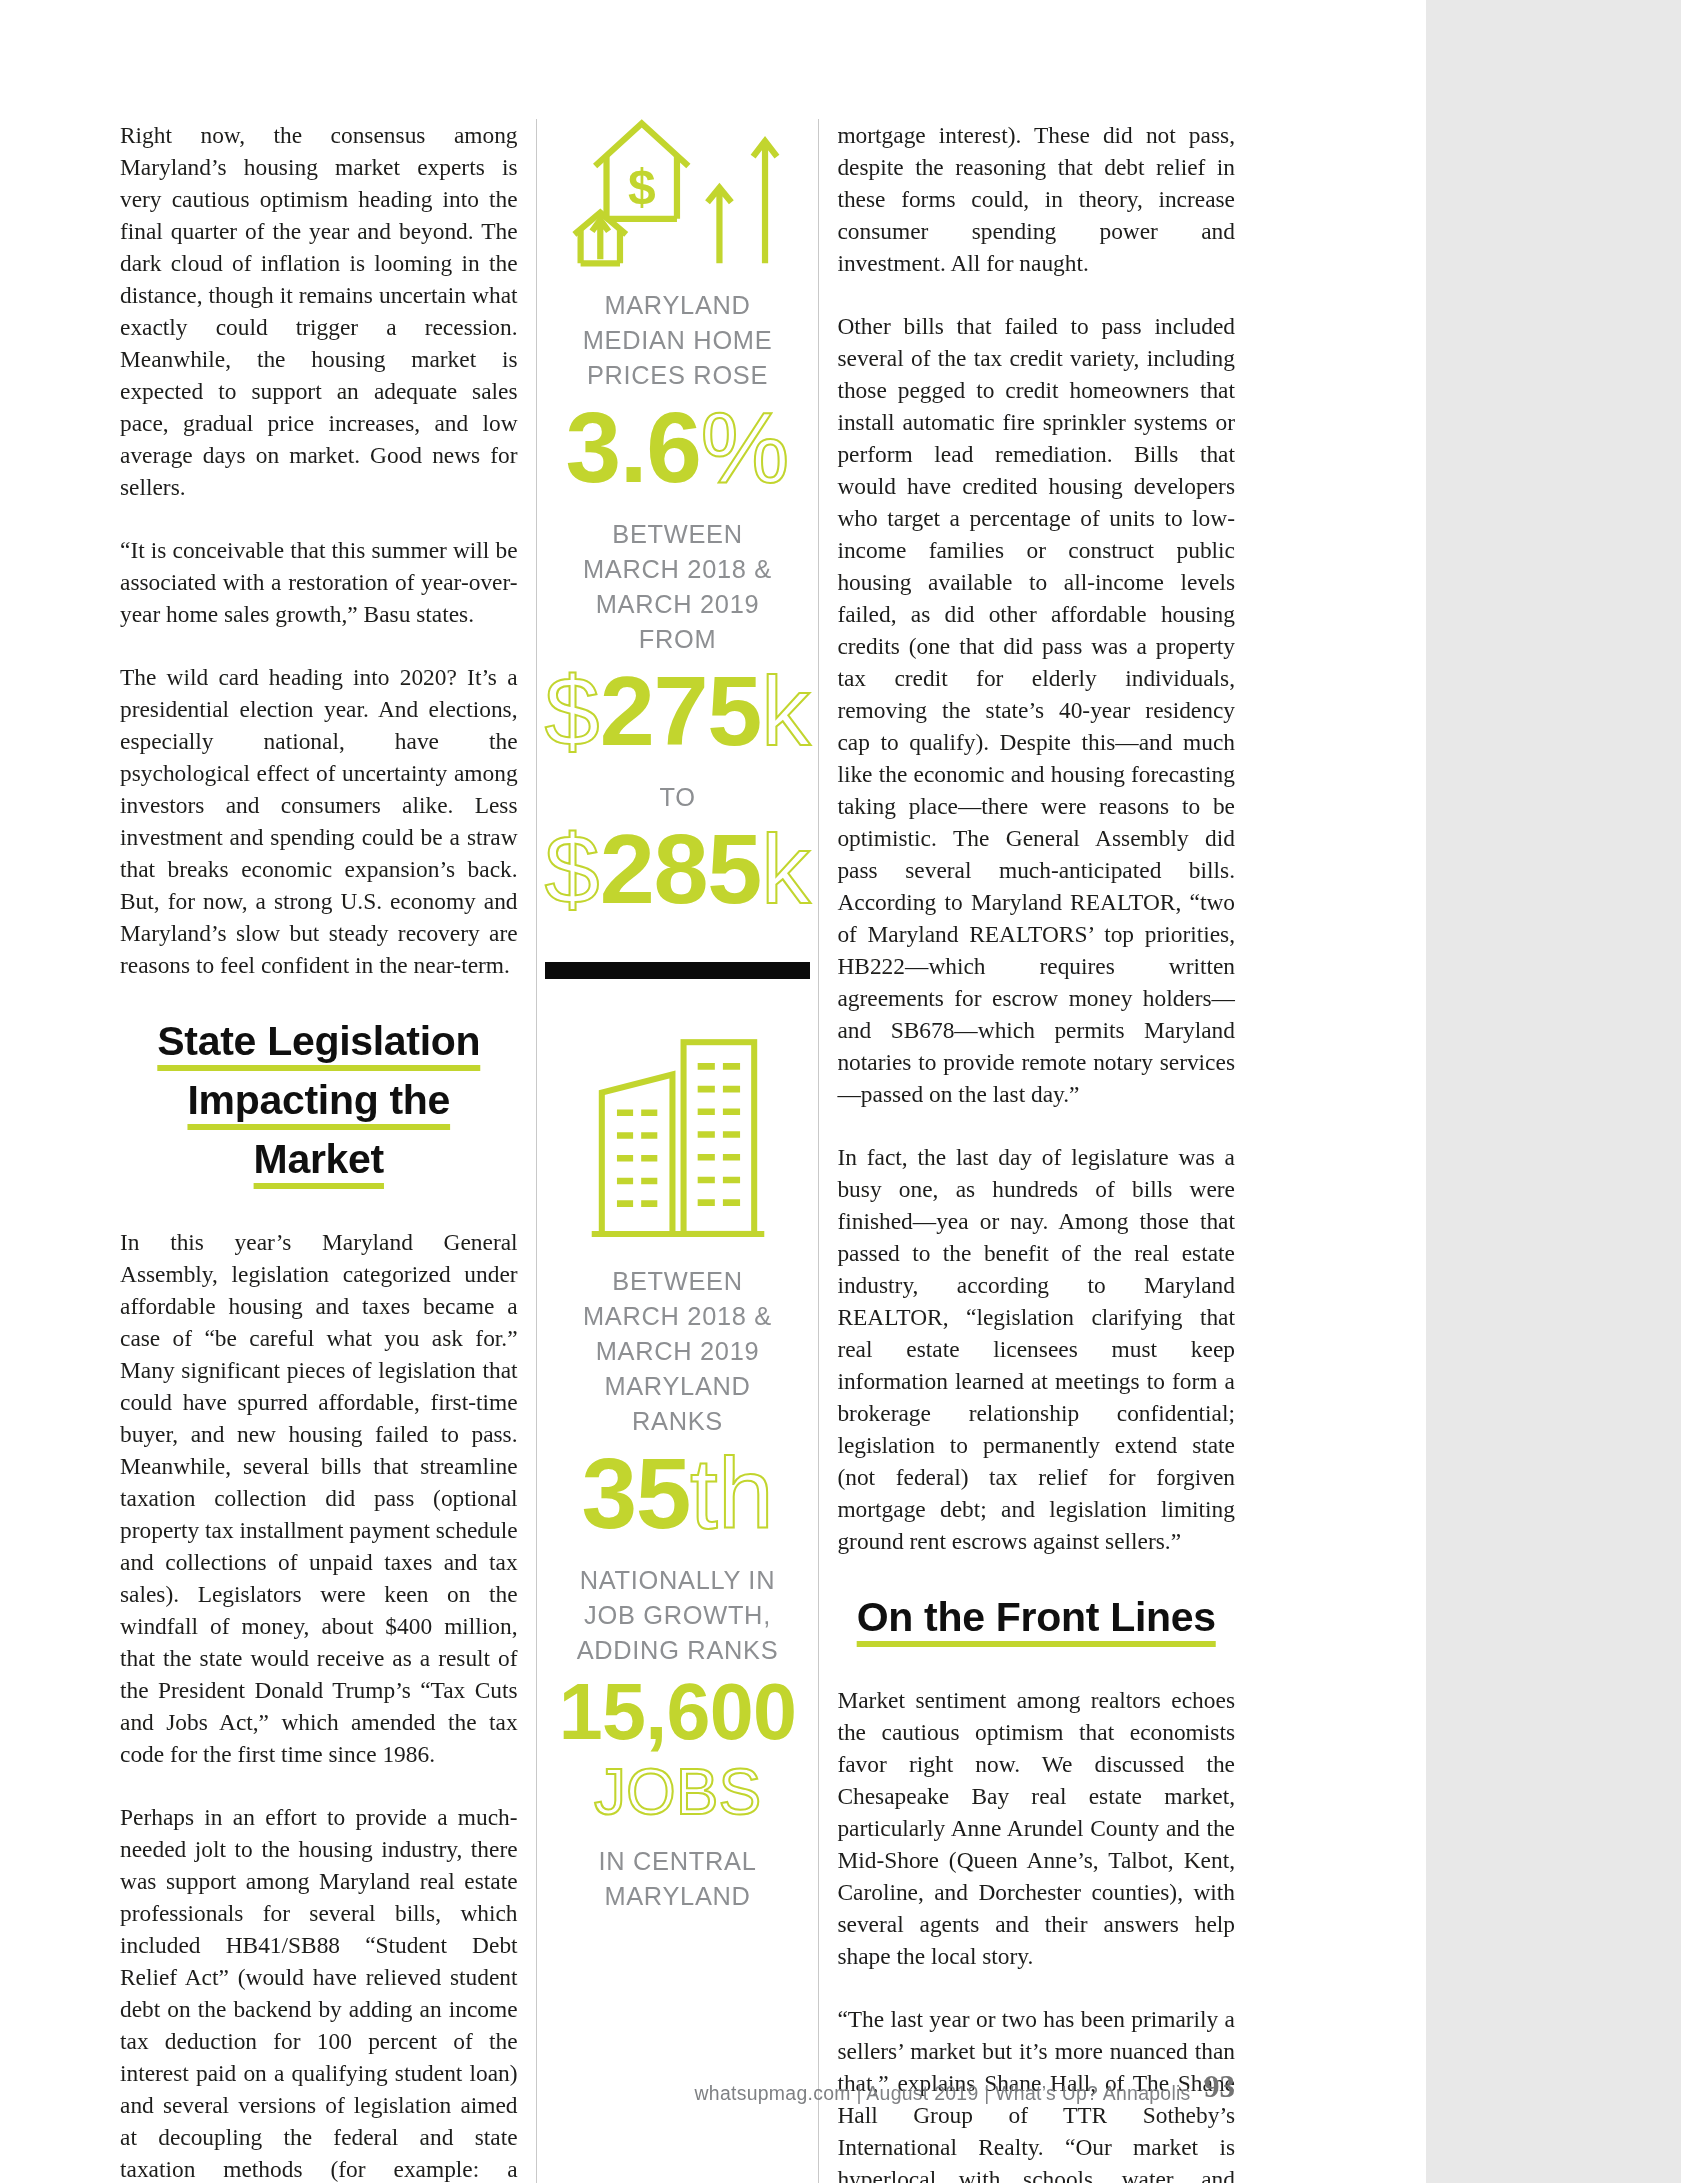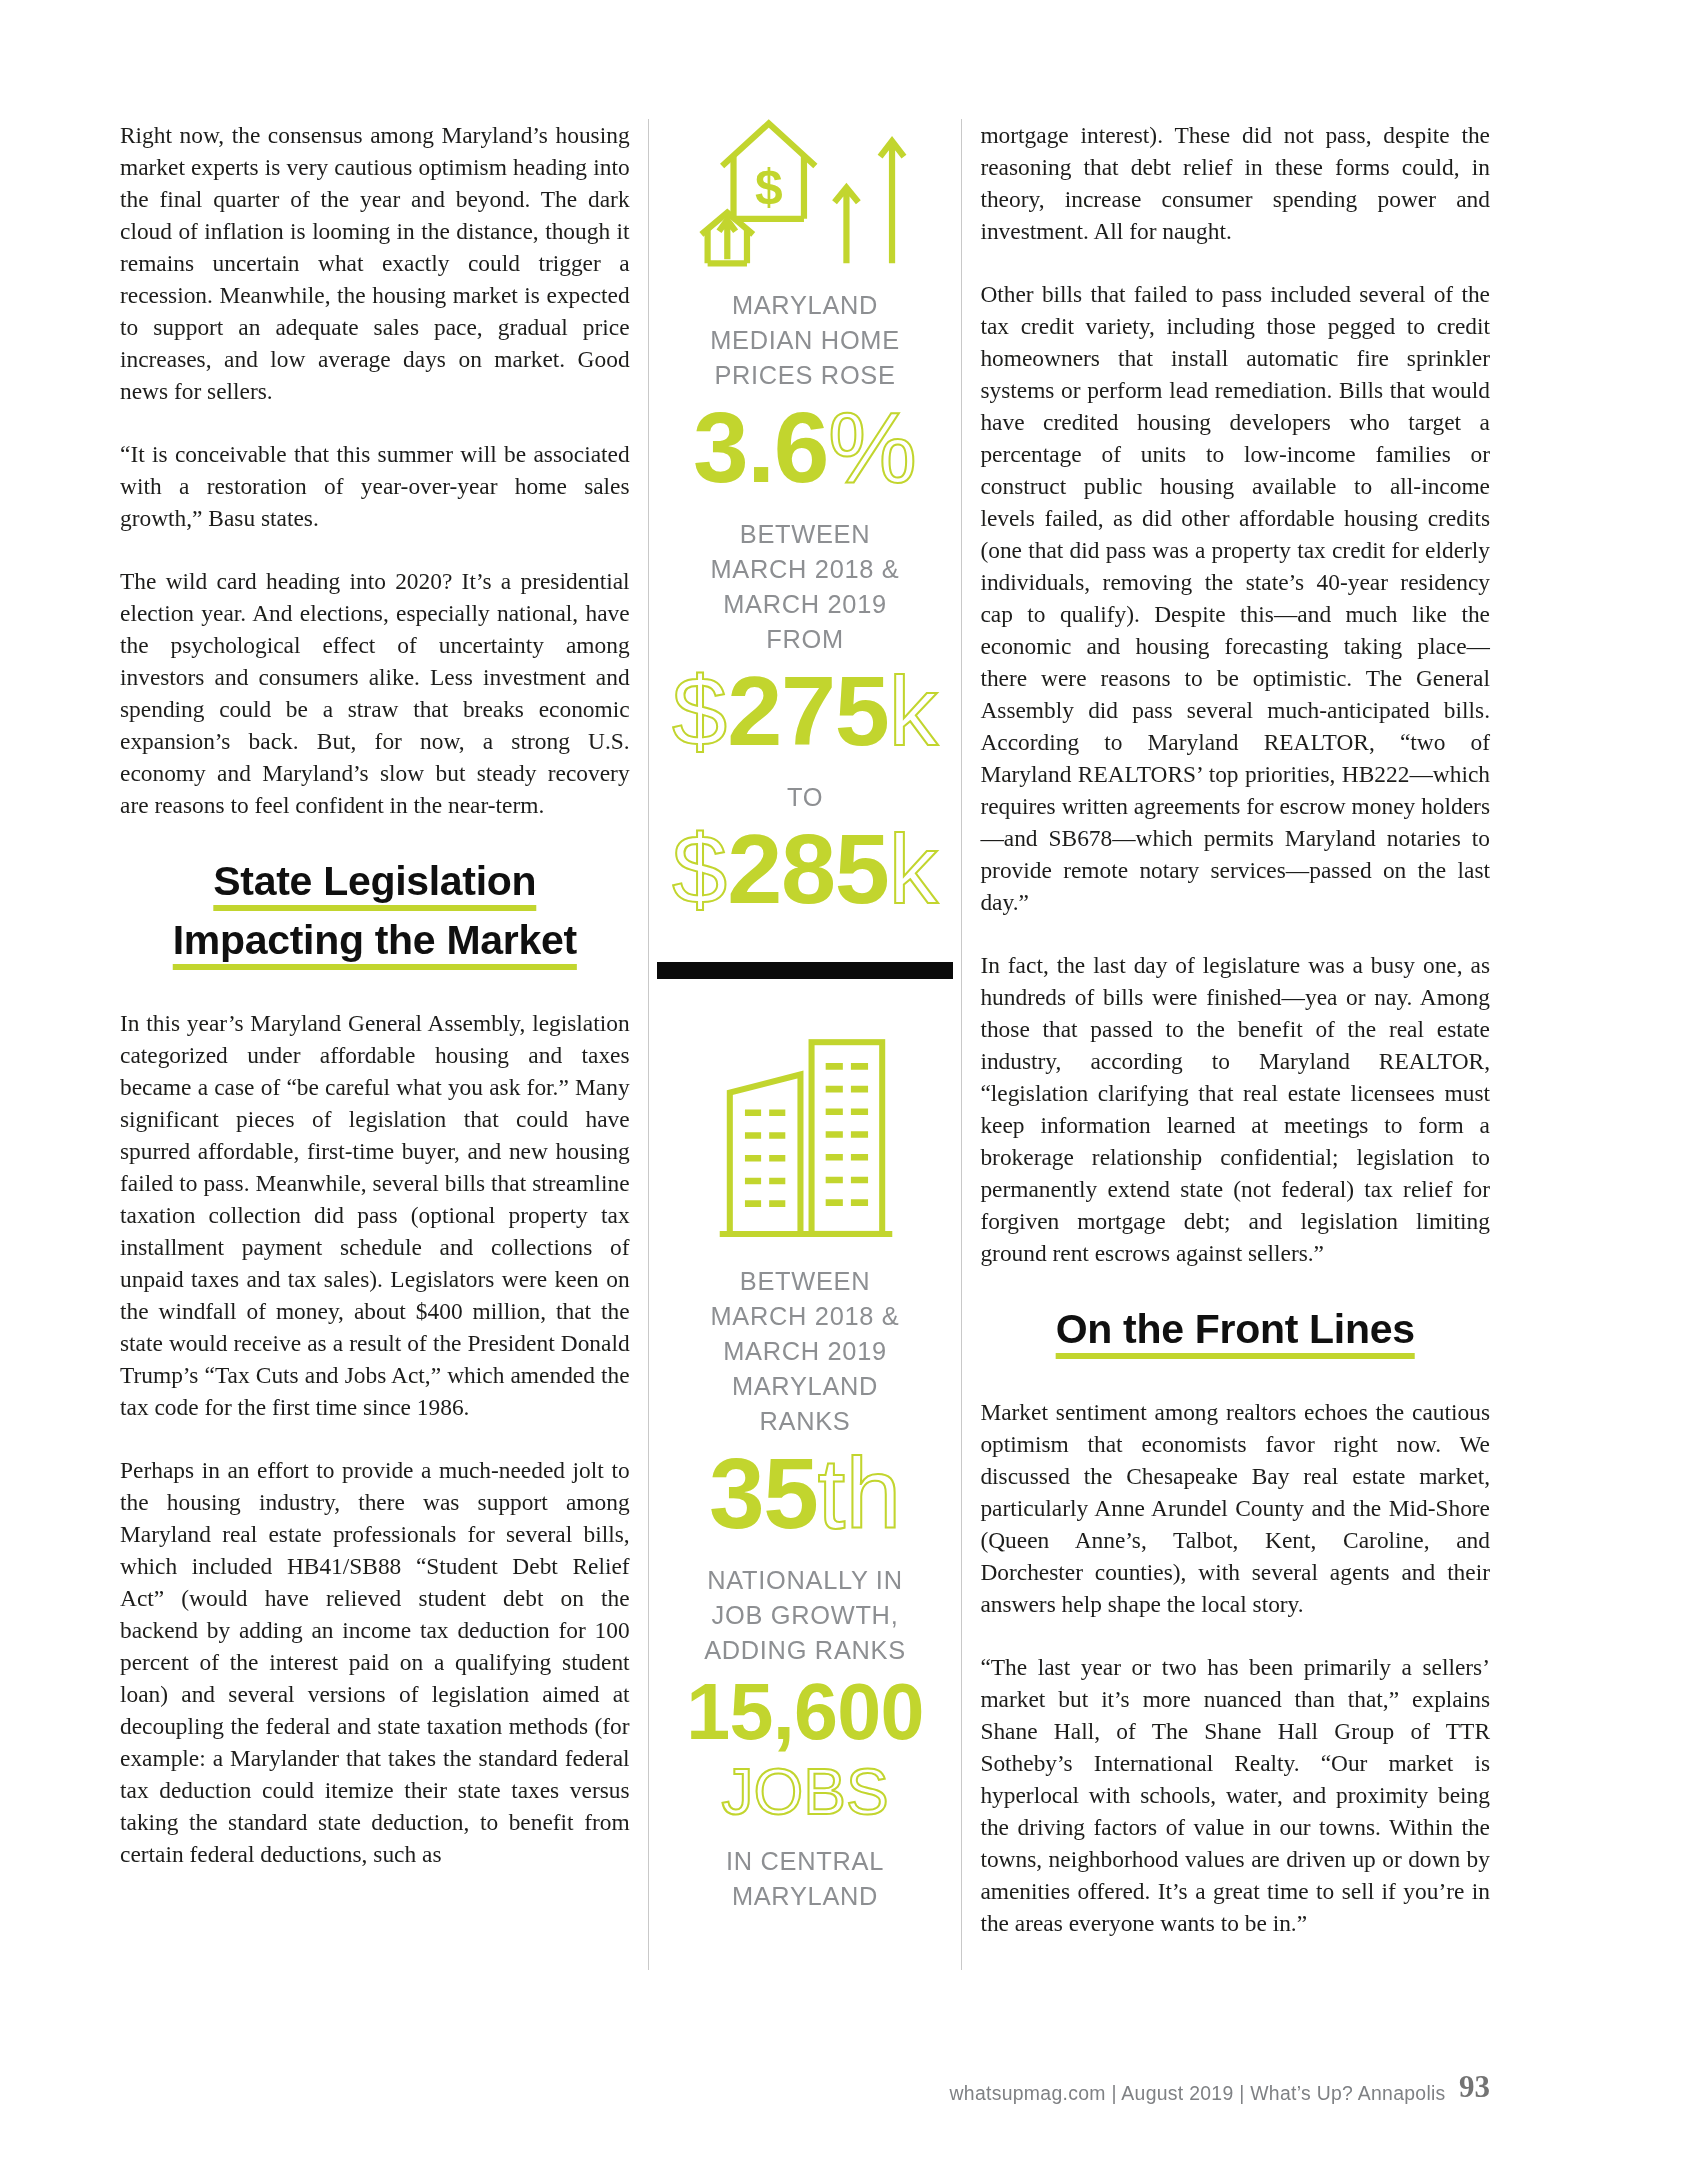--- a/index.html
+++ b/index.html
@@ -1,18 +1,18 @@
 <!DOCTYPE html>
 <html style="font-size:10.7px"><head>
 <meta charset="utf-8">
 <style>
   * { margin:0; padding:0; box-sizing:border-box; }
   html,body { background:#e8e8e8; }
   .page {
-    width:1681px; height:2183px; background:#ffffff; position:relative;
+    width:1426px; height:2183px; background:#ffffff; position:relative;
     padding:119px 191px 0 120px;
     font-family:"Liberation Serif", serif; color:#1d1d1b;
     overflow:hidden;
   }
   .content { display:flex; align-items:stretch; }
   .col-text {
     width:510px; font-size:23.4px; line-height:32px; text-align:justify;
   }
   .col-text p { margin-bottom:31px; }
   h2.section-heading {

